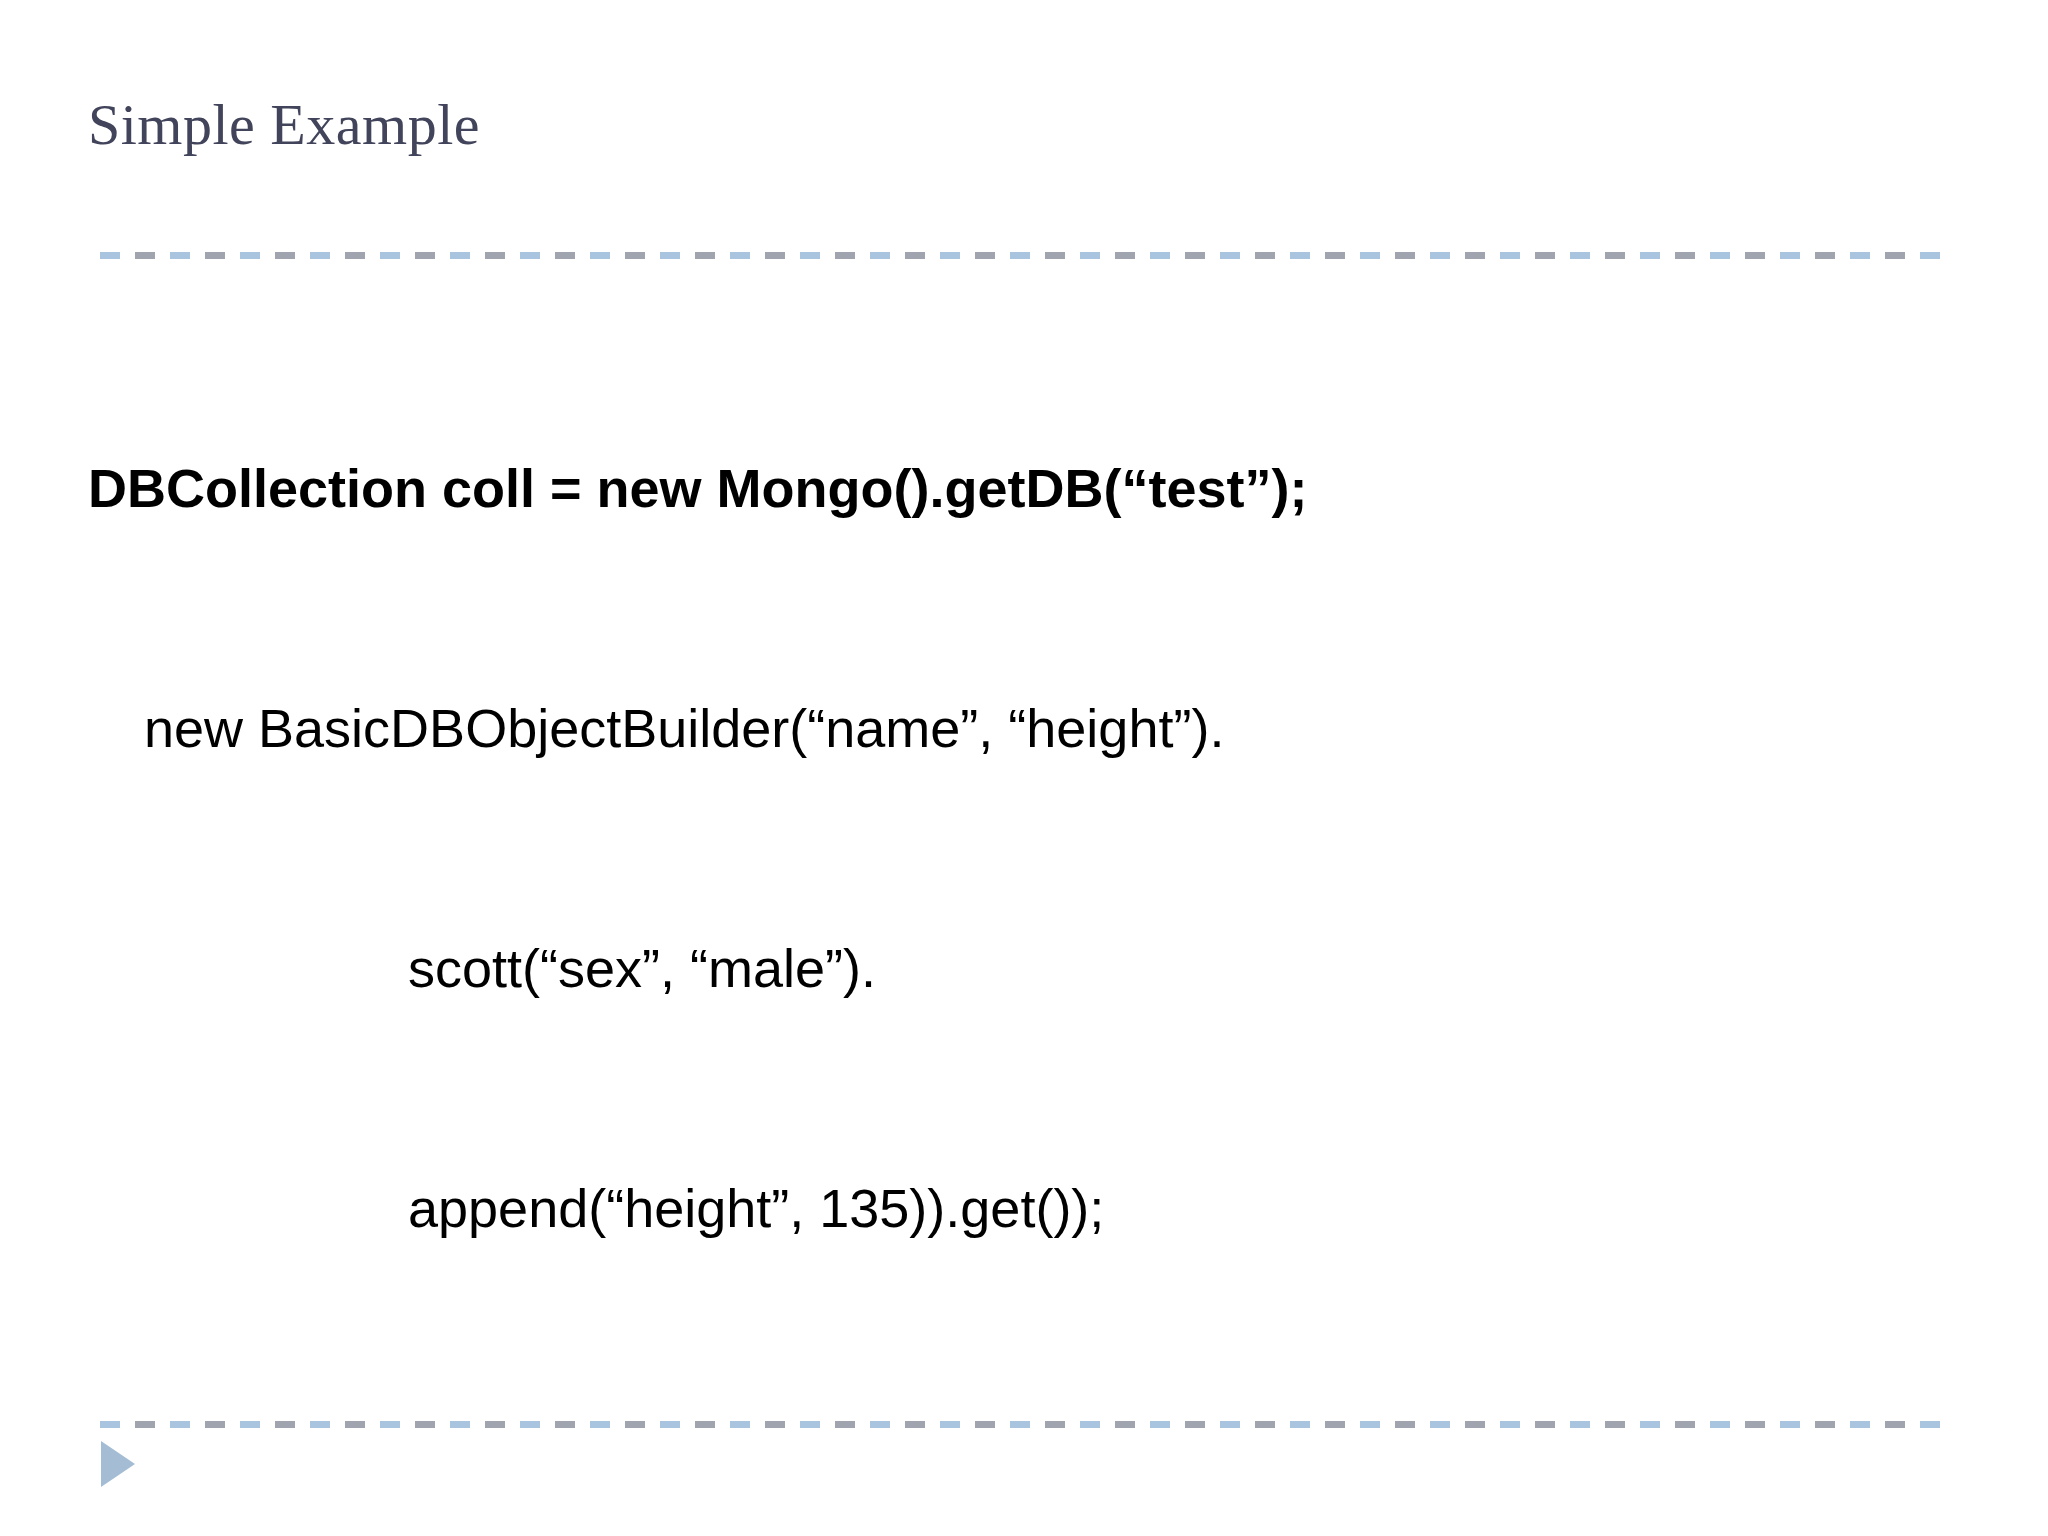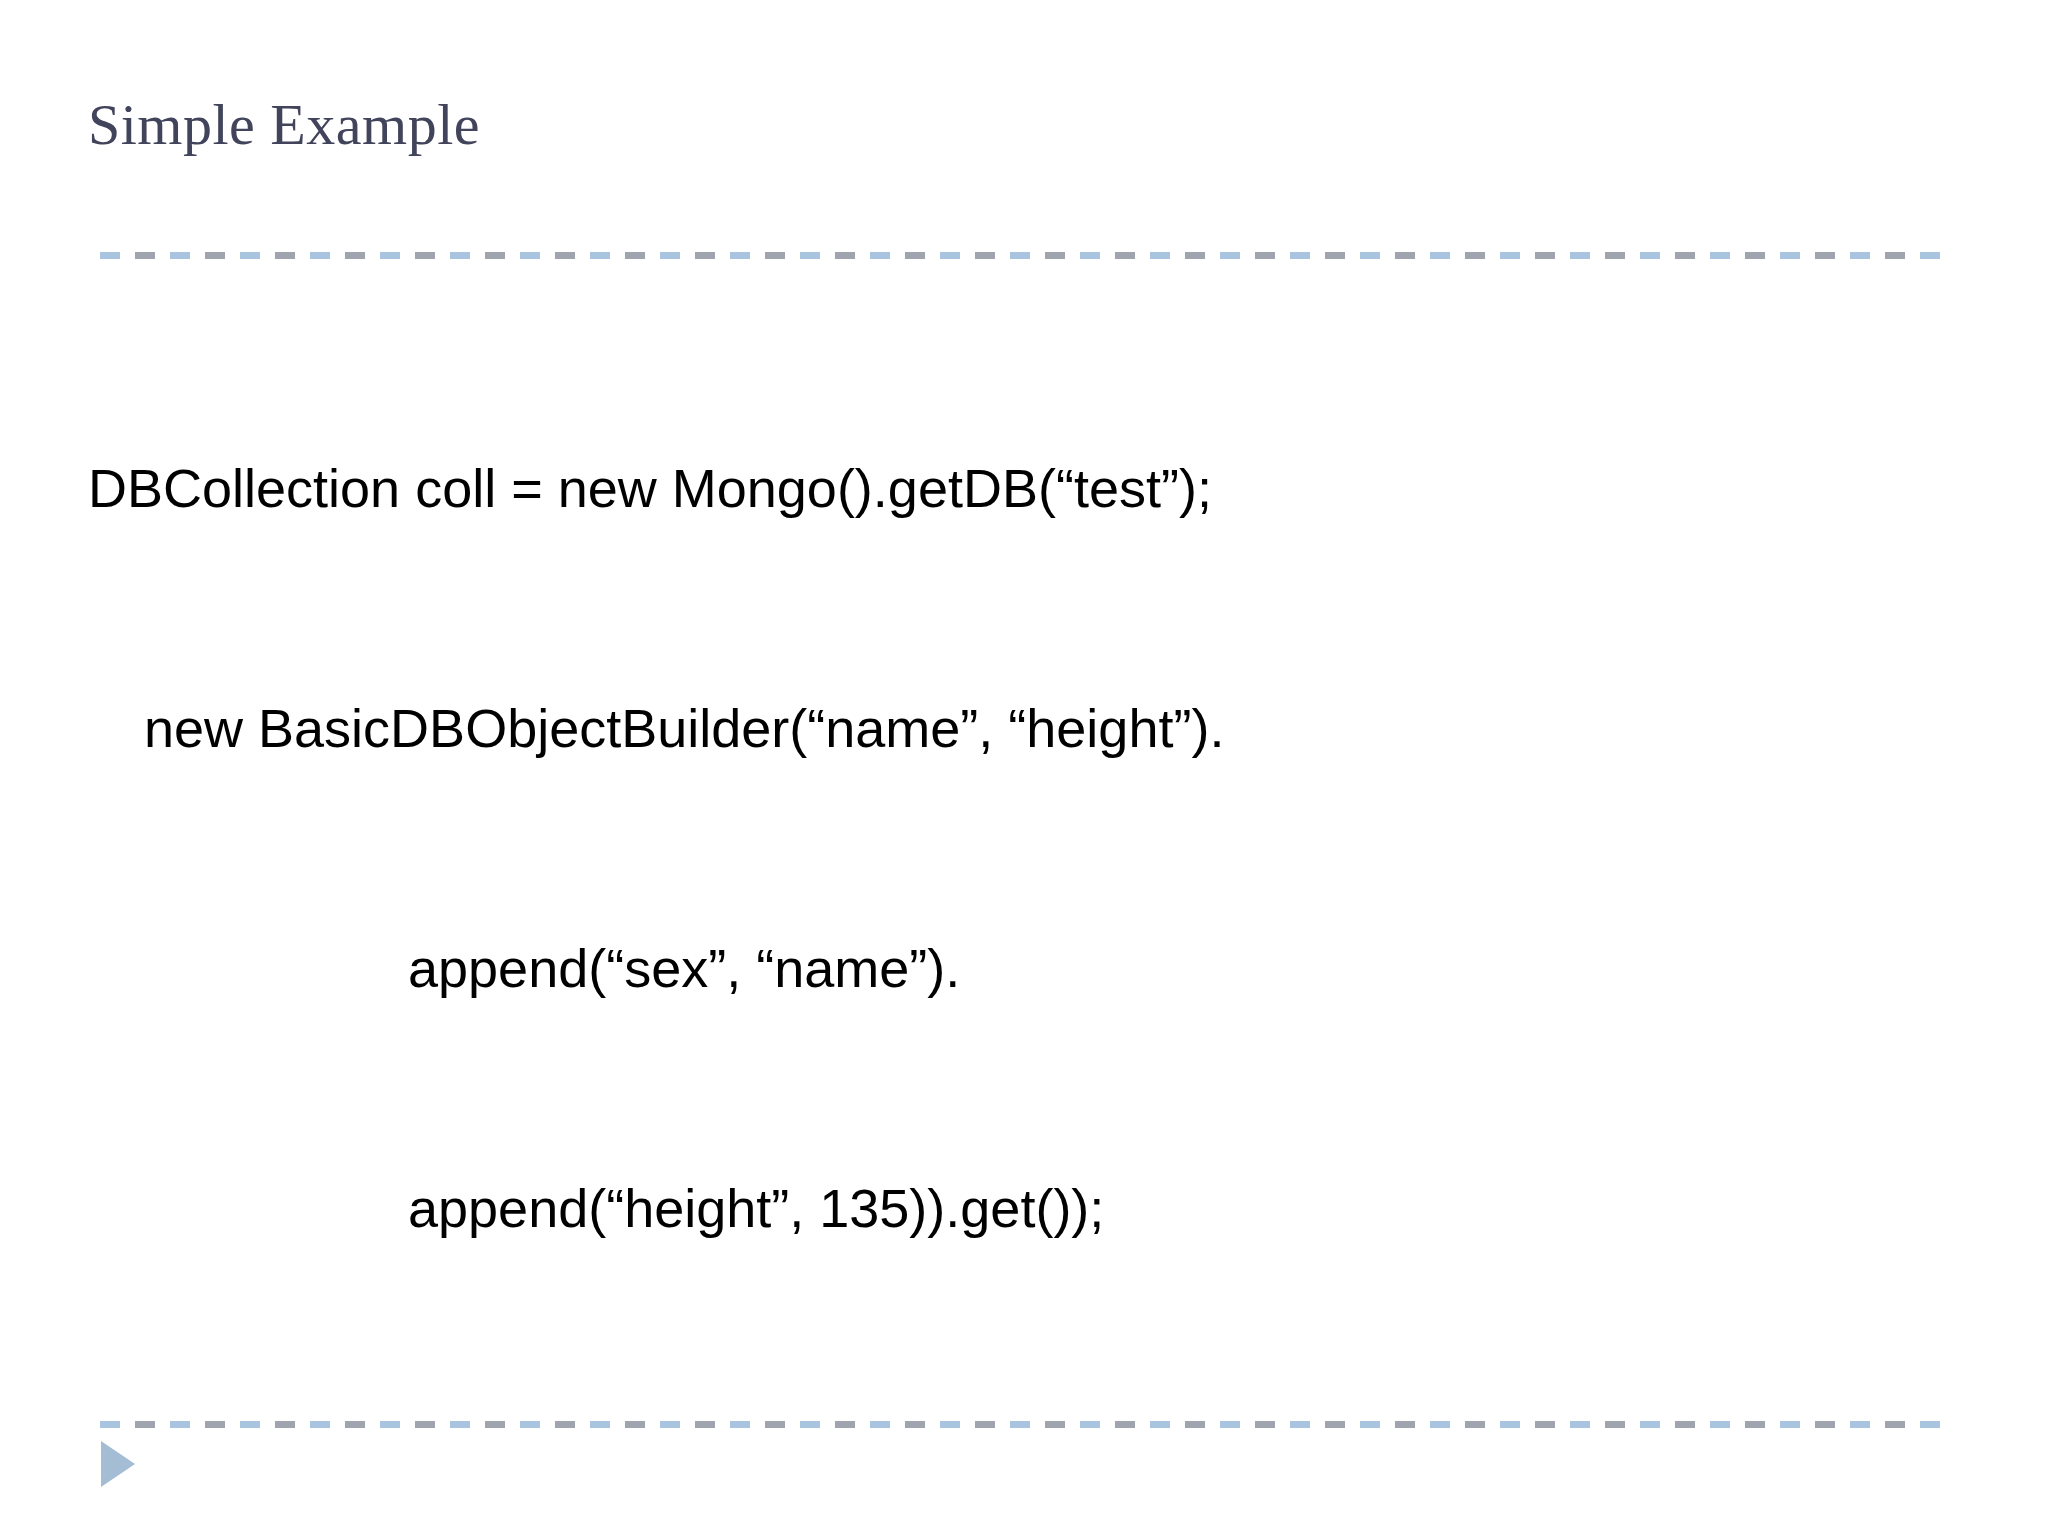--- a/index.html
+++ b/index.html
@@ -58,21 +58,21 @@
     font-family: "Liberation Sans", sans-serif;
     font-size: 54px;
     line-height: 80px;
     color: #000000;
     white-space: pre;
   }
   .code-line {
     display: block;
     white-space: pre;
   }
-  .indent-0 { padding-left: 0px; }
+  .indent-0 { padding-left: 0px; font-weight: bold; }
   .indent-1 { padding-left: 56px; }
   .indent-2 { padding-left: 320px; }
 
   
   #footer-triangle {
     position: absolute;
     left: 101px;
     top: 1441px;
     width: 0;
     height: 0;
@@ -86,21 +86,21 @@
 
 <div id="slide">
 
   <div id="slide-title">Simple Example</div>
 
   <div id="title-rule" class="dash-rule"></div>
 
   <div id="code-block">
     <span class="code-line indent-0">DBCollection coll = new Mongo().getDB(“test”);</span>
     <span class="code-line indent-1">new BasicDBObjectBuilder(“name”, “height”).</span>
-    <span class="code-line indent-2">append(“sex”, “name”).</span>
+    <span class="code-line indent-2">scott(“sex”, “male”).</span>
     <span class="code-line indent-2">append(“height”, 135)).get());</span>
   </div>
 
   <div id="footer-rule" class="dash-rule"></div>
 
   <div id="footer-triangle"></div>
 
 </div>
 
 </body></html>

